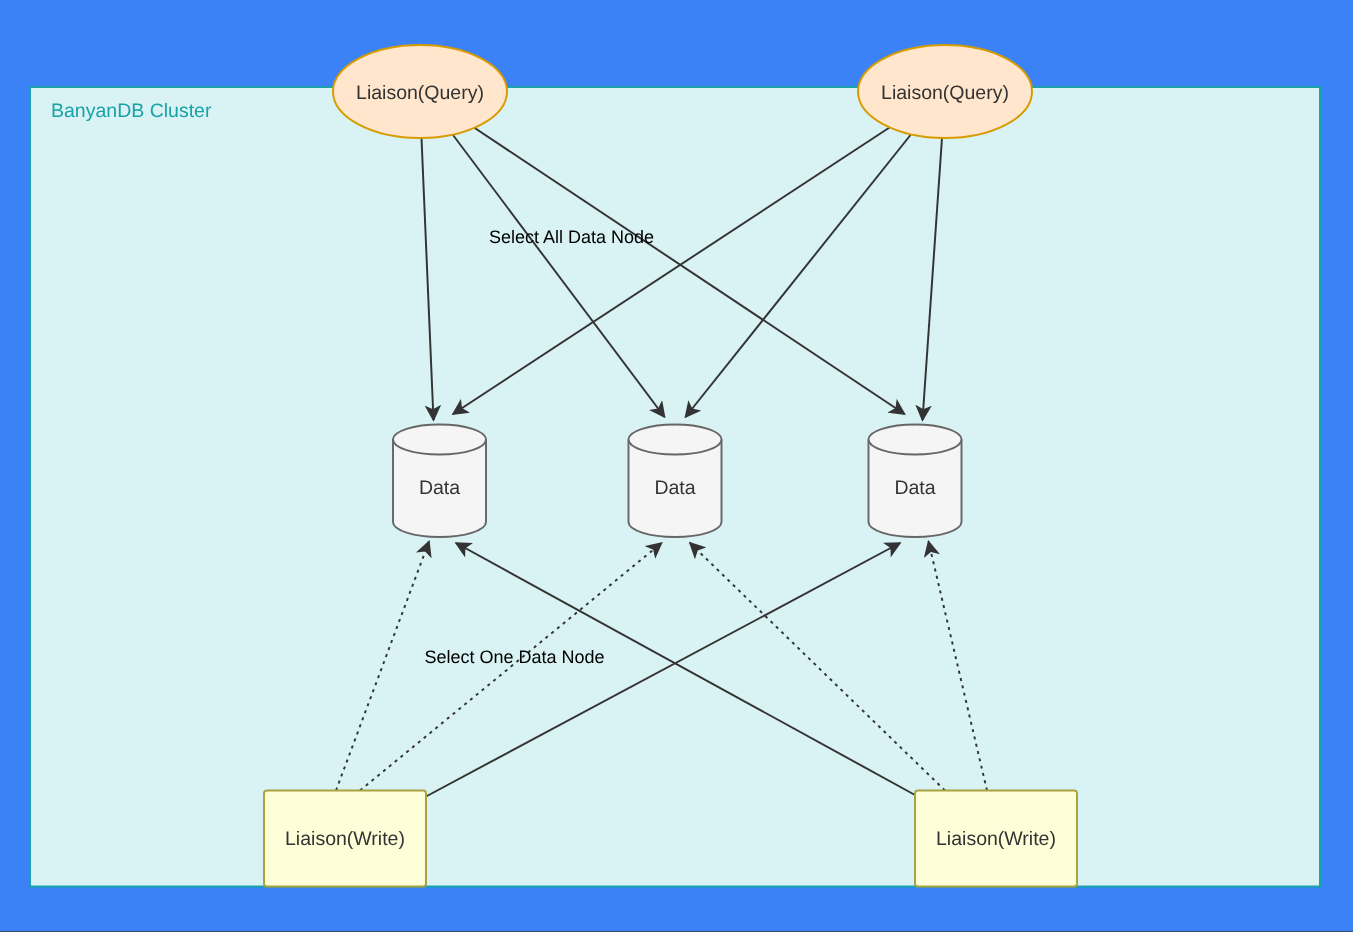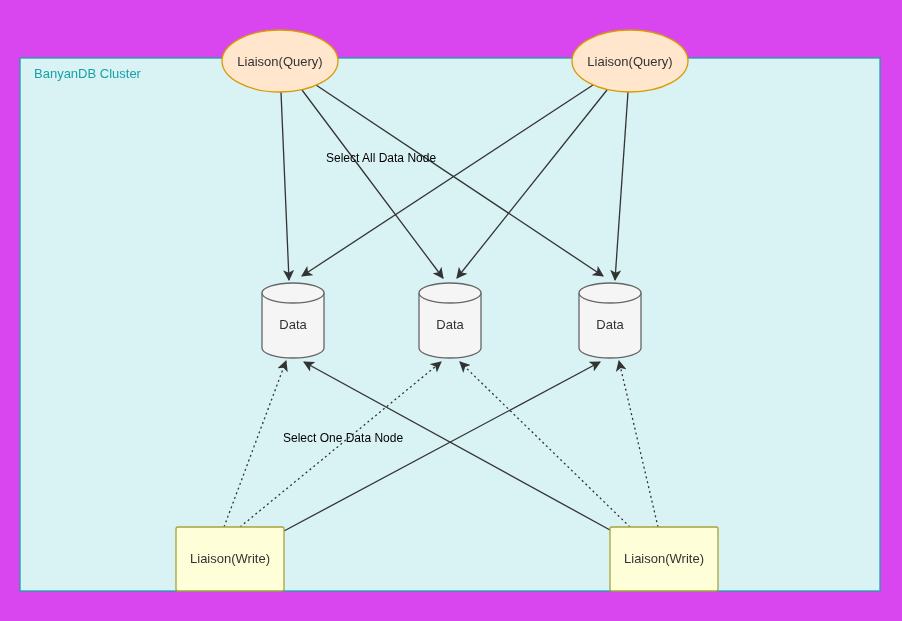--- a/index.html
+++ b/index.html
@@ -4,21 +4,21 @@
 <style>
   html, body {
     margin: 0;
     padding: 0;
     background: #000000;
   }
   .canvas {
     position: relative;
     width: 902px;
     height: 621px;
-    background: #d946ef;
+    background: #3b82f6;
     font-family: "Liberation Sans", sans-serif;
     overflow: hidden;
   }
   svg { display: block; }
   text {
     font-family: "Liberation Sans", sans-serif;
     fill: #333333;
   }
   .node-label { font-size: 13px; }
   .edge-label { font-size: 12px; fill: #000000; }

